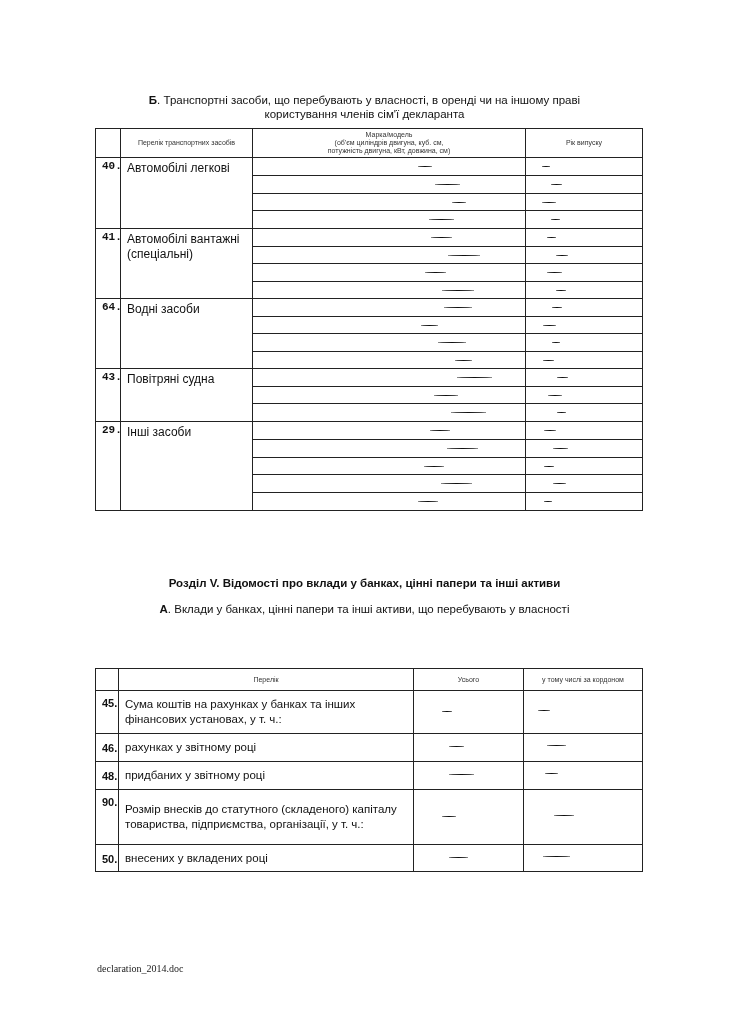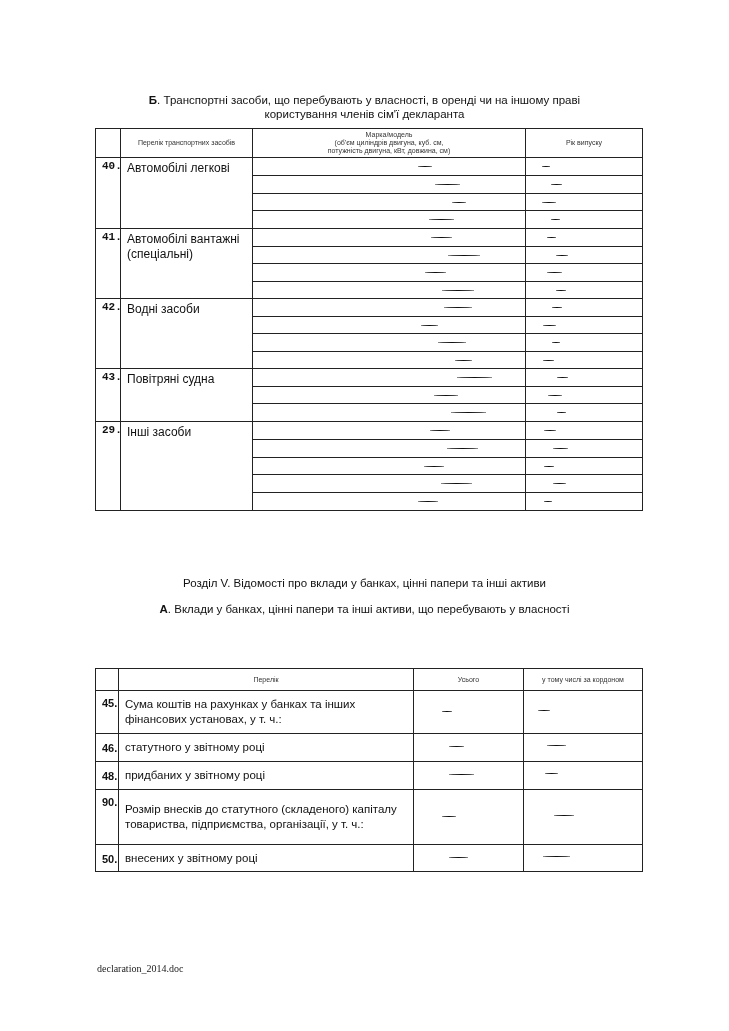--- a/index.html
+++ b/index.html
@@ -110,21 +110,21 @@
       </tr>
       <tr class="sub" style="height: 17.5px;">
         <td class="cell2">
           <span class="stroke" style="left: 189px; top: 8px; width: 32px;"></span>
         </td>
         <td class="cell2">
           <span class="stroke" style="left: 30px; top: 8px; width: 10px;"></span>
         </td>
       </tr>
       <tr class="sub" style="height: 17.5px;">
-        <td class="num" rowspan="4">42.</td>
+        <td class="num" rowspan="4">64.</td>
         <td class="name" rowspan="4">Водні засоби</td>
         <td class="cell2">
           <span class="stroke" style="left: 191px; top: 8px; width: 28px;"></span>
         </td>
         <td class="cell2">
           <span class="stroke" style="left: 26px; top: 8px; width: 10px;"></span>
         </td>
       </tr>
       <tr class="sub" style="height: 17.5px;">
         <td class="cell2">
@@ -214,21 +214,21 @@
         <td class="cell2">
           <span class="stroke" style="left: 165px; top: 8px; width: 20px;"></span>
         </td>
         <td class="cell2">
           <span class="stroke" style="left: 18px; top: 8px; width: 8px;"></span>
         </td>
       </tr>
     </tbody>
 </table>
 
-<div class="title" style="top:576px; font-weight:normal; font-size:11.5px;">Розділ V. Відомості про вклади у банках, цінні папери та інші активи</div>
+<div class="title" style="top:576px; font-weight:bold; font-size:11.5px;">Розділ V. Відомості про вклади у банках, цінні папери та інші активи</div>
 
 <div class="title" style="top:602px;">
   <b>А</b><span>. Вклади у банках, цінні папери та інші активи, що перебувають у власності</span><br>
 </div>
 
 <table id="t2">
   <colgroup>
     <col style="width:23px">
       <col style="width:295px">
       <col style="width:110px">
@@ -248,21 +248,21 @@
         <td class="name2">Сума коштів на рахунках у банках та інших фінансових установах, у т. ч.:</td>
         <td class="cell2">
           <span class="stroke" style="left: 28px; top: 19.5px; width: 10px;"></span>
         </td>
         <td class="cell2">
           <span class="stroke" style="left: 14px; top: 18.5px; width: 12px;"></span>
         </td>
       </tr>
       <tr style="height: 28px;">
         <td class="n2" style="vertical-align: top; padding-top: 8px;">46.</td>
-        <td class="name2">статутного у звітному році</td>
+        <td class="name2">рахунках у звітному році</td>
         <td class="cell2">
           <span class="stroke" style="left: 35px; top: 12px; width: 15px;"></span>
         </td>
         <td class="cell2">
           <span class="stroke" style="left: 23px; top: 11px; width: 19px;"></span>
         </td>
       </tr>
       <tr style="height: 28px;">
         <td class="n2" style="vertical-align: top; padding-top: 8px;">48.</td>
         <td class="name2">придбаних у звітному році</td>
@@ -278,21 +278,21 @@
         <td class="name2">Розмір внесків до статутного (складеного) капіталу товариства, підприємства, організації, у т. ч.:</td>
         <td class="cell2">
           <span class="stroke" style="left: 28px; top: 25.5px; width: 14px;"></span>
         </td>
         <td class="cell2">
           <span class="stroke" style="left: 30px; top: 24.5px; width: 20px;"></span>
         </td>
       </tr>
       <tr style="height: 27px;">
         <td class="n2" style="vertical-align: top; padding-top: 8px;">50.</td>
-        <td class="name2">внесених у звітному році</td>
+        <td class="name2">внесених у вкладених році</td>
         <td class="cell2">
           <span class="stroke" style="left: 35px; top: 11.5px; width: 19px;"></span>
         </td>
         <td class="cell2">
           <span class="stroke" style="left: 19px; top: 10.5px; width: 27px;"></span>
         </td>
       </tr>
     </tbody>
 </table>
 

